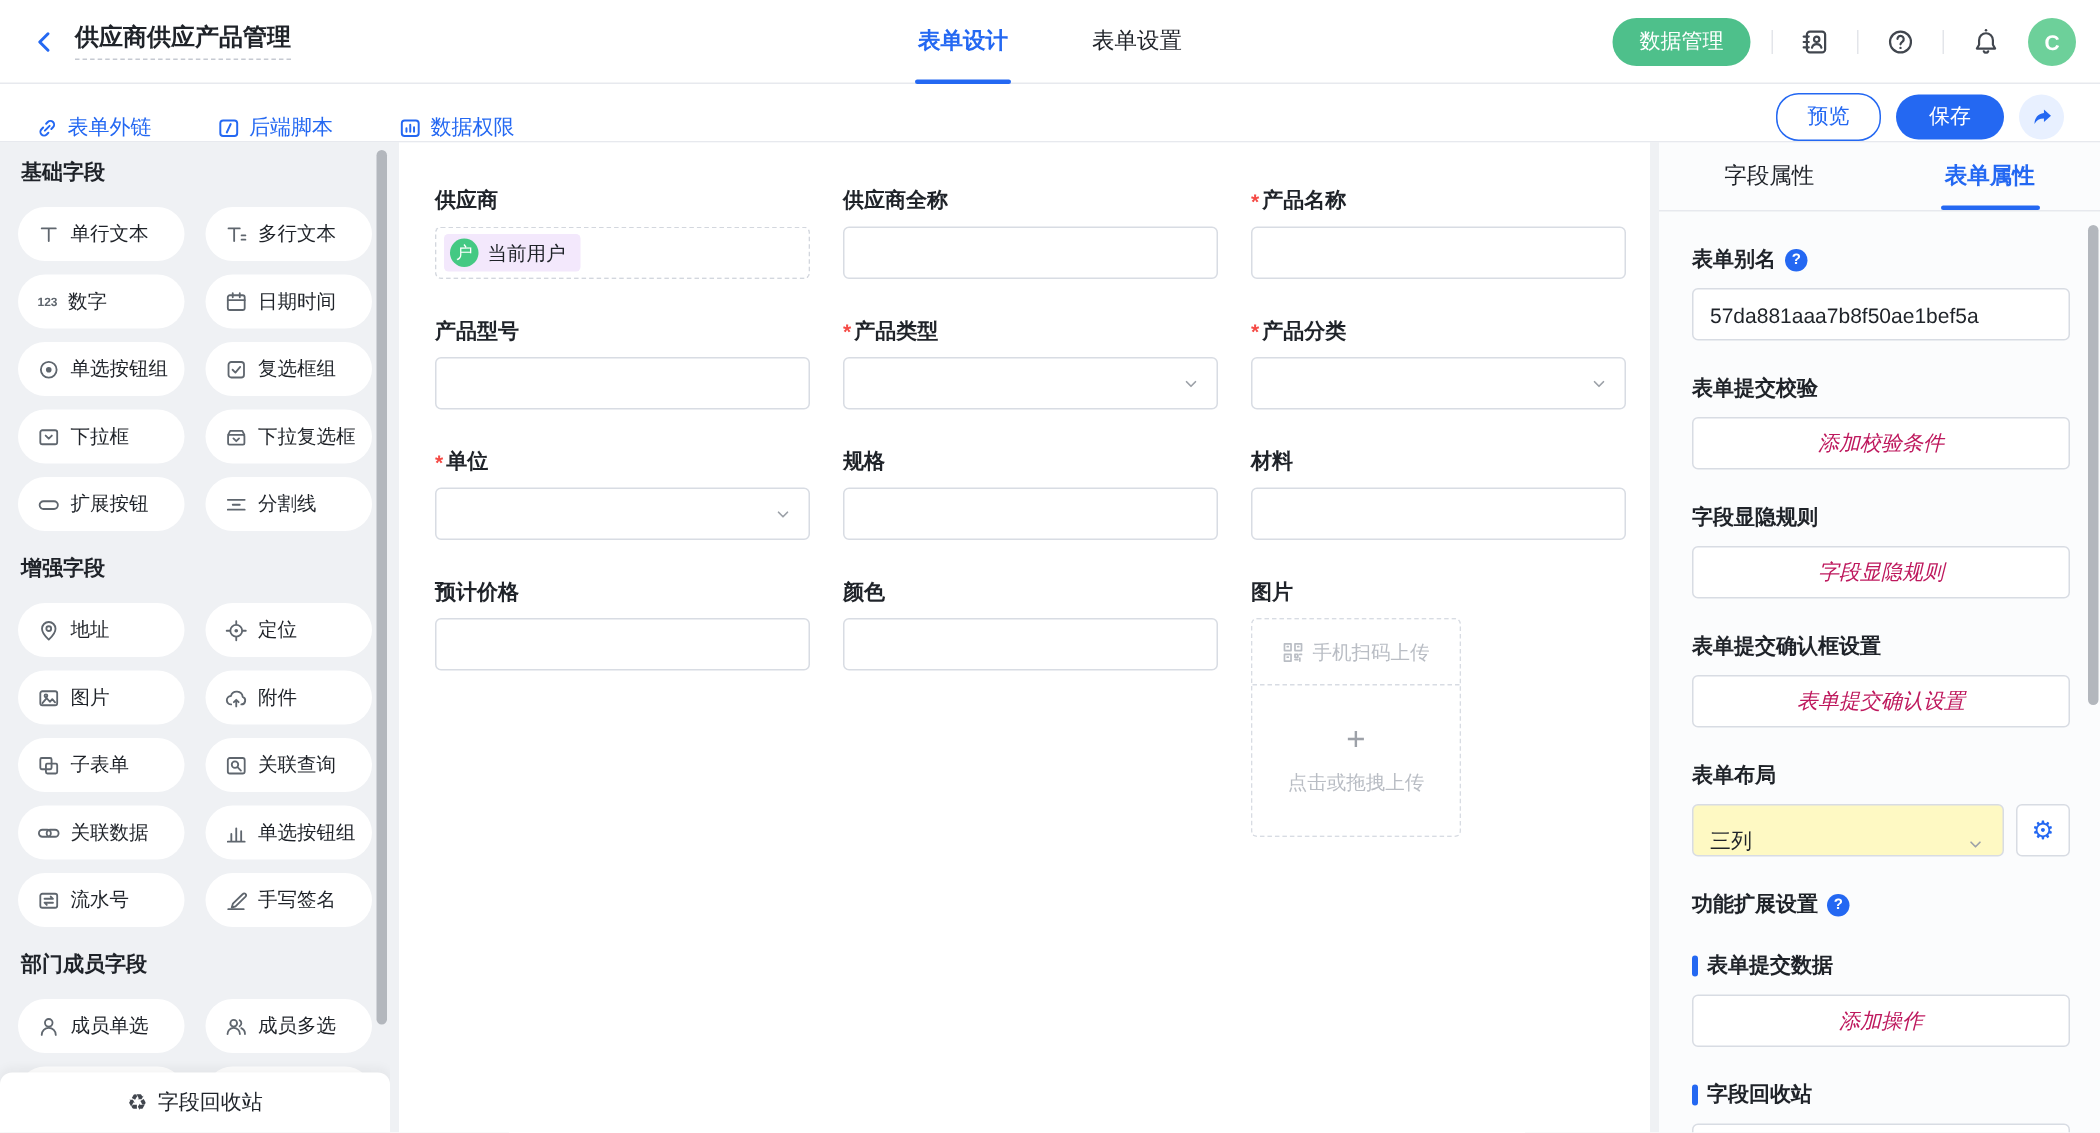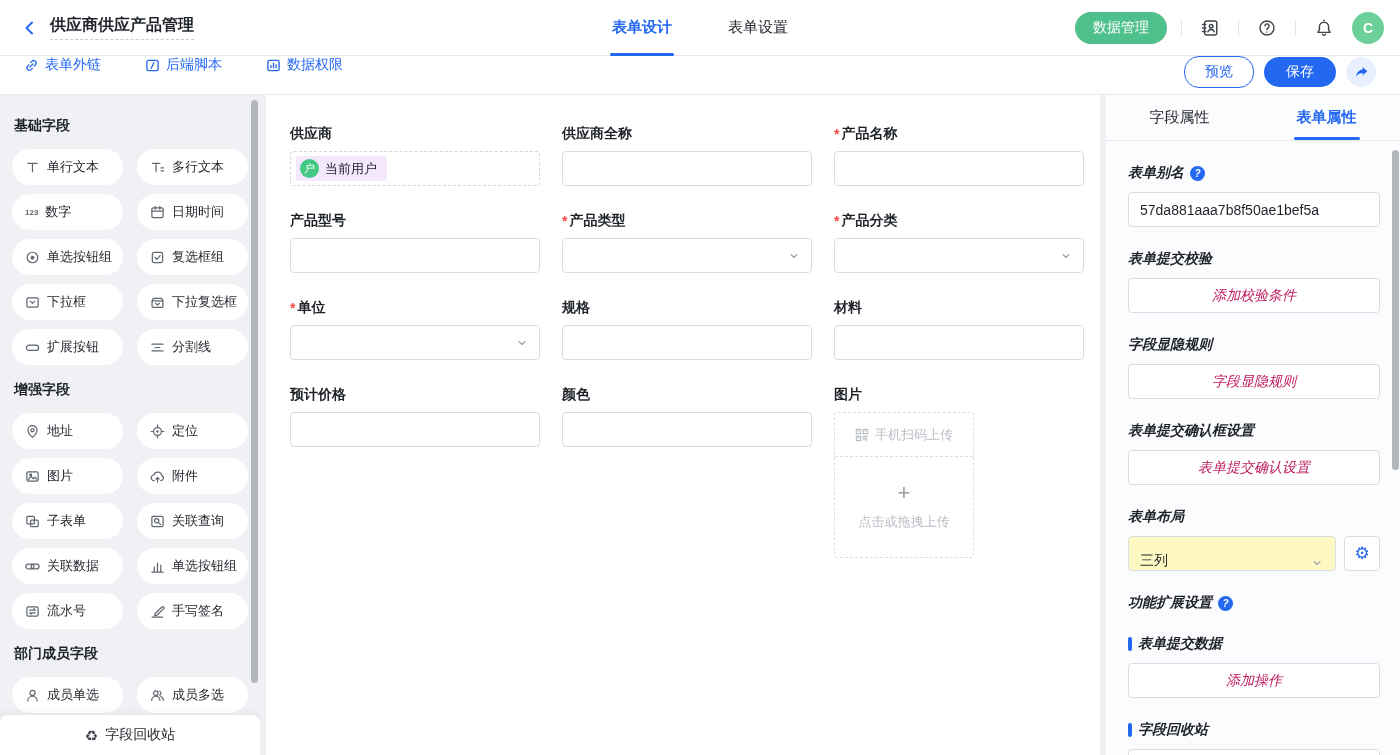--- a/index.html
+++ b/index.html
@@ -14,30 +14,30 @@
   .center-tab { height:56px; display:flex; align-items:center; font-size:15px; color:#1f2329; cursor:pointer; position:relative; }
   .center-tab.active { color:#2468f2; font-weight:600; }
   .center-tab.active::after { content:""; position:absolute; left:50%; transform:translateX(-50%); bottom:0; width:64px; height:3px; background:#2468f2; border-radius:2px; }
   .topbar-right { margin-left:auto; display:flex; align-items:center; gap:14px; }
   .pill-green { height:32px; padding:0 18px; border-radius:16px; background:#4ec08b; color:#fff; font-size:14px; border:none; cursor:pointer; }
   .tb-divider { width:1px; height:16px; background:#e3e5ea; }
   .tb-icon { width:28px; height:28px; display:flex; align-items:center; justify-content:center; color:#41464e; cursor:pointer; }
   .avatar { width:32px; height:32px; border-radius:50%; background:#6dd09a; color:#fff; font-size:14px; font-weight:600; display:flex; align-items:center; justify-content:center; cursor:pointer; }
 
   
-  .toolbar { height:39px; background:#fff; border-bottom:1px solid #e7e9ee; display:flex; align-items:flex-start; padding:0 24px; }
+  .toolbar { height:39px; background:#fff; border-bottom:1px solid #e7e9ee; display:flex; align-items:flex-end; padding:0 24px; }
   .tool-link { display:flex; align-items:center; gap:6px; color:#2468f2; font-size:14px; margin-right:44px; cursor:pointer; }
   .toolbar-right { margin-left:auto; display:flex; align-items:center; gap:10px; }
   .btn-outline { height:32px; padding:0 20px; border-radius:15px; border:1px solid #2468f2; color:#2468f2; background:#fff; font-size:14px; cursor:pointer; }
   .btn-primary { height:30px; padding:0 22px; border-radius:15px; border:none; color:#fff; background:#2468f2; font-size:14px; cursor:pointer; }
   .btn-share { width:30px; height:30px; border-radius:50%; background:#e8f0ff; color:#2468f2; display:flex; align-items:center; justify-content:center; cursor:pointer; }
 
   
   .main { display:flex; height:660px; }
-  .sidebar { width:260px; position:relative; padding:14px 12px 0 12px; overflow:hidden; }
+  .sidebar { width:260px; position:relative; padding:3px 12px 0 12px; overflow:hidden; }
   .sb-title { font-size:14px; font-weight:700; margin:8px 0 14px 2px; }
   .sb-grid { display:grid; grid-template-columns:1fr 1fr; gap:9px 14px; margin-bottom:16px; }
   .sb-item { height:36px; background:#fff; border-radius:18px; display:flex; align-items:center; padding:0 8px 0 13px; gap:7px; font-size:13px; color:#1f2329; cursor:grab; white-space:nowrap;text-align:right; }
   .sb-item .ic { color:#5f666e; display:flex; align-items:center; flex:none; }
   .txticon { font-size:8px; font-weight:700; color:#5f666e; letter-spacing:0; }
   .sb-scroll { position:absolute; top:5px; right:2px; width:7px; height:583px; background:#b3b7bd; border-radius:4px; }
   .recycle-bar { position:absolute; left:0; bottom:0; width:260px; height:40px; background:#fff; border-radius:8px 8px 0 0; box-shadow:0 -2px 8px rgba(31,35,41,.06); display:flex; align-items:center; justify-content:center; gap:7px; font-size:14px; color:#1f2329; cursor:pointer; }
   .recycle-bar .ic { color:#41464e; font-size:15px; line-height:1; }
 
   
@@ -56,21 +56,21 @@
   .upload-plus { font-size:22px; line-height:20px; color:#9da1a8; font-weight:400; }
 
   
   .panel { width:294px; background:#fbfcfd; position:relative; overflow:hidden; }
   .panel-tabs { height:46px; display:flex; border-bottom:1px solid #e7e9ee; }
   .panel-tab { flex:1; display:flex; align-items:center; justify-content:center; font-size:15px; color:#1f2329; cursor:pointer; position:relative; }
   .panel-tab.active { color:#2468f2; font-weight:600; }
   .panel-tab.active::after { content:""; position:absolute; bottom:0; left:50%; transform:translateX(-50%); width:66px; height:3px; background:#2468f2; border-radius:2px; }
   .panel-body { padding:0 20px 0 22px; }
   .p-sec { margin-top:23px; }
-  .p-head { display:flex; align-items:center; gap:6px; font-size:14px; font-weight:700; margin-bottom:10px;font-style:italic; }
+  .p-head { display:flex; align-items:center; gap:6px; font-size:14px; font-weight:700; margin-bottom:10px; }
   .p-head.sub { margin-bottom:10px; }
   .blue-bar { width:4px; height:14px; background:#2468f2; border-radius:2px; }
   .help-badge { width:15px; height:15px; border-radius:50%; background:#2468f2; color:#fff; font-size:10px; font-weight:700; display:flex; align-items:center; justify-content:center; cursor:pointer; }
   .p-input { width:100%; height:35px; border:1px solid #d8dce3; border-radius:4px; background:#fff; display:flex; align-items:center; padding:0 11px; font-size:14px; color:#1f2329; }
   .p-btn { width:100%; height:35px; border:1px solid #d8dce3; border-radius:4px; background:#fff; font-size:14px; color:#be185d; cursor:pointer; display:flex; align-items:center; justify-content:center;font-style:italic; }
   .p-selrow { display:flex; gap:8px; }
   .p-select { flex:1; height:35px; border:1px solid #d8dce3; border-radius:4px; background:#fef9c3; display:flex; align-items:flex-end; padding:0 11px; font-size:14px; cursor:pointer; }
   .p-select .chev { margin-left:auto; color:#9ca1a8; display:flex; }
   .gear-btn { width:36px; height:35px; border:1px solid #d8dce3; border-radius:4px; background:#fff; color:#2468f2; font-size:17px; display:flex; align-items:center; justify-content:center; cursor:pointer; }
   .panel-scroll { position:absolute; top:55px; right:1px; width:7px; height:320px; background:#b3b7bd; border-radius:4px; }

